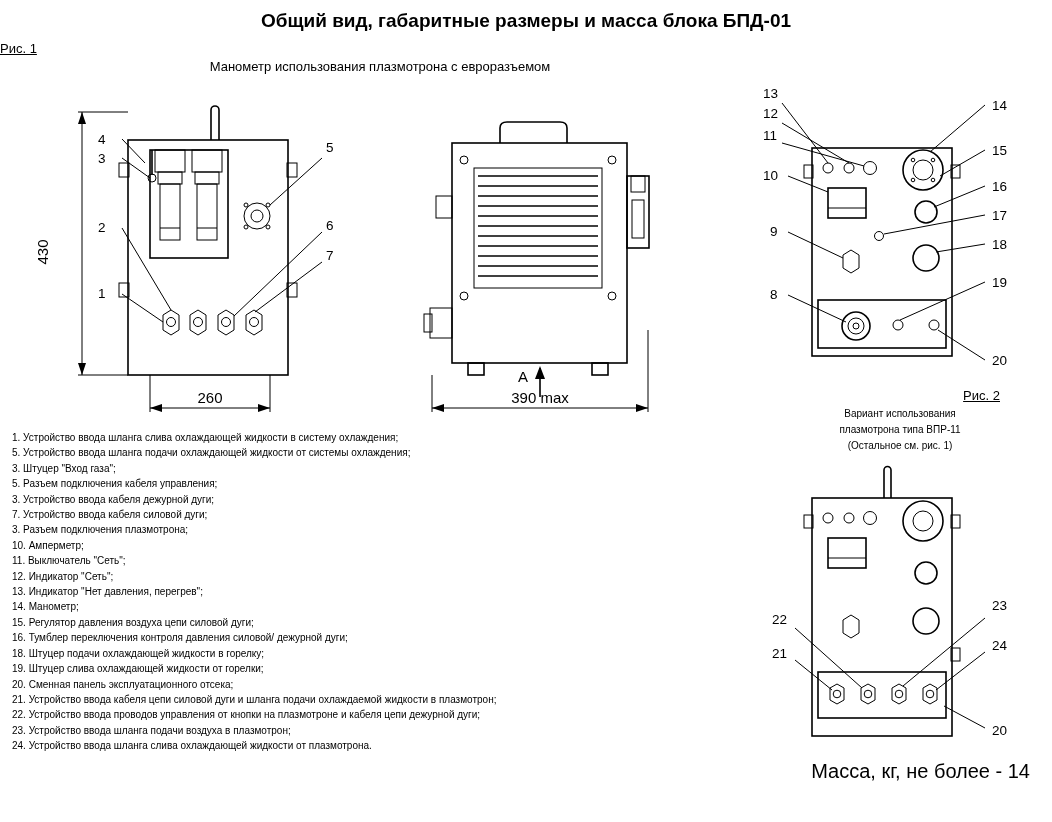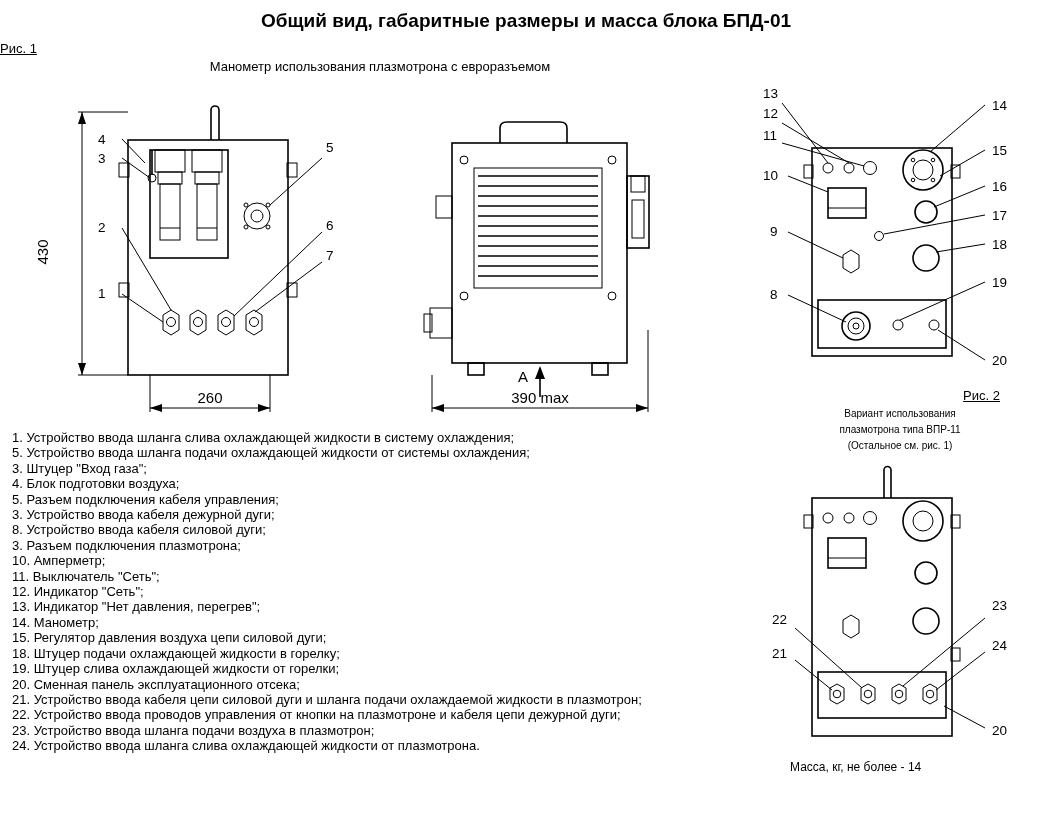--- a/index.html
+++ b/index.html
@@ -16,26 +16,26 @@
     top:10px;left:0;width:1052px;text-align:center;
     font-size:19px;font-weight:bold;
   }
   #fig1-label{top:41px;left:0;width:760px;text-align:left;font-size:13px;}
   #fig1-label .u{text-decoration:underline;}
   #fig1-sub{top:59px;left:0;width:760px;text-align:center;font-size:13px;}
 
   #fig2-label{top:388px;left:800px;width:200px;text-align:right;font-size:13px;text-decoration:underline;}
   #fig2-cap{top:406px;left:790px;width:220px;text-align:center;font-size:10px;line-height:16px;}
 
-  #mass{top:760px;left:790px;width:240px;text-align:left;font-size:12px;}
+  #mass{top:760px;left:790px;width:240px;text-align:right;font-size:20px;}
 
   
   #legend{
     top:430px;left:12px;width:720px;
-    font-size:13px;line-height:15.4px;
+    font-size:10px;line-height:15.4px;
   }
   #legend div{white-space:nowrap;}
 
   svg{position:absolute;top:0;left:0;}
   .ln{stroke:#000;fill:none;}
   .thin{stroke-width:1;}
   .med{stroke-width:1.6;}
   .dim{font-family:"Liberation Sans", sans-serif;font-size:15px;}
   .num{font-family:"Liberation Sans", sans-serif;font-size:13.5px;}
 </style>
@@ -55,31 +55,31 @@
   <div>плазмотрона типа ВПР-11</div>
   <div>(Остальное см. рис. 1)</div>
 </div>
 
 <div class="abs" id="mass">Масса, кг, не более - 14</div>
 
 <div class="abs" id="legend">
   <div>1. Устройство ввода шланга слива охлаждающей жидкости в систему охлаждения;</div>
   <div>5. Устройство ввода шланга подачи охлаждающей жидкости от системы охлаждения;</div>
   <div>3. Штуцер "Вход газа";</div>
-  <div>4. Блок подготовки воздуха;</div>
   <div>5. Разъем подключения кабеля управления;</div>
   <div>3. Устройство ввода кабеля дежурной дуги;</div>
-  <div>8. Устройство ввода кабеля силовой дуги;</div>
+  <div>7. Устройство ввода кабеля силовой дуги;</div>
   <div>3. Разъем подключения плазмотрона;</div>
   <div>10. Амперметр;</div>
   <div>11. Выключатель "Сеть";</div>
   <div>12. Индикатор "Сеть";</div>
   <div>13. Индикатор "Нет давления, перегрев";</div>
   <div>14. Манометр;</div>
   <div>15. Регулятор давления воздуха цепи силовой дуги;</div>
+  <div>16. Тумблер переключения контроля давления силовой/ дежурной дуги;</div>
   <div>18. Штуцер подачи охлаждающей жидкости в горелку;</div>
   <div>19. Штуцер слива охлаждающей жидкости от горелки;</div>
   <div>20. Сменная панель эксплуатационного отсека;</div>
   <div>21. Устройство ввода кабеля цепи силовой дуги и шланга подачи охлаждаемой жидкости в плазмотрон;</div>
   <div>22. Устройство ввода проводов управления от кнопки на плазмотроне и кабеля цепи дежурной дуги;</div>
   <div>23. Устройство ввода шланга подачи воздуха в плазмотрон;</div>
   <div>24. Устройство ввода шланга слива охлаждающей жидкости от плазмотрона.</div>
 </div>
 
 <svg width="1052" height="822">

